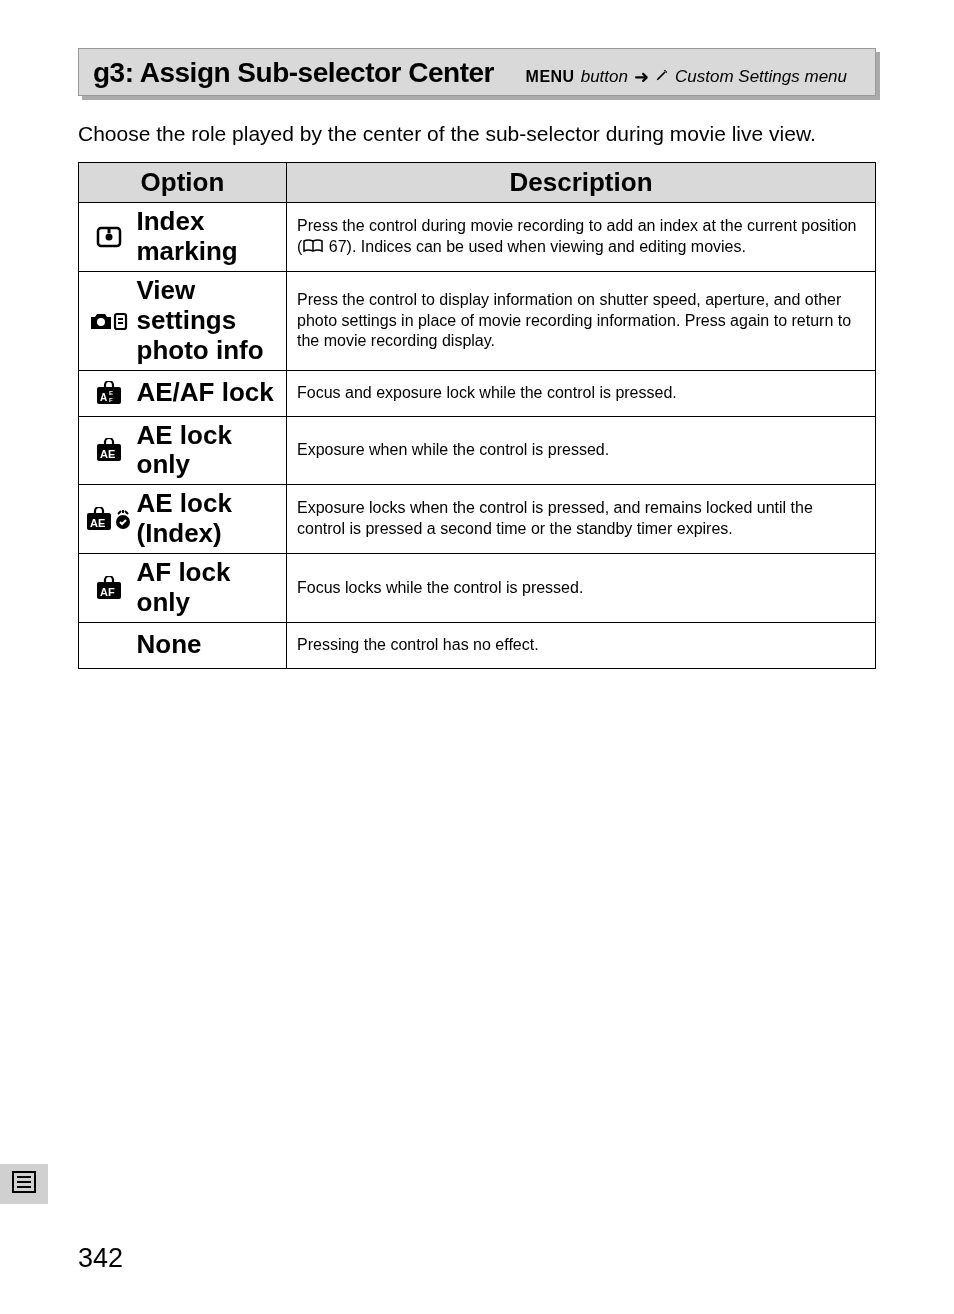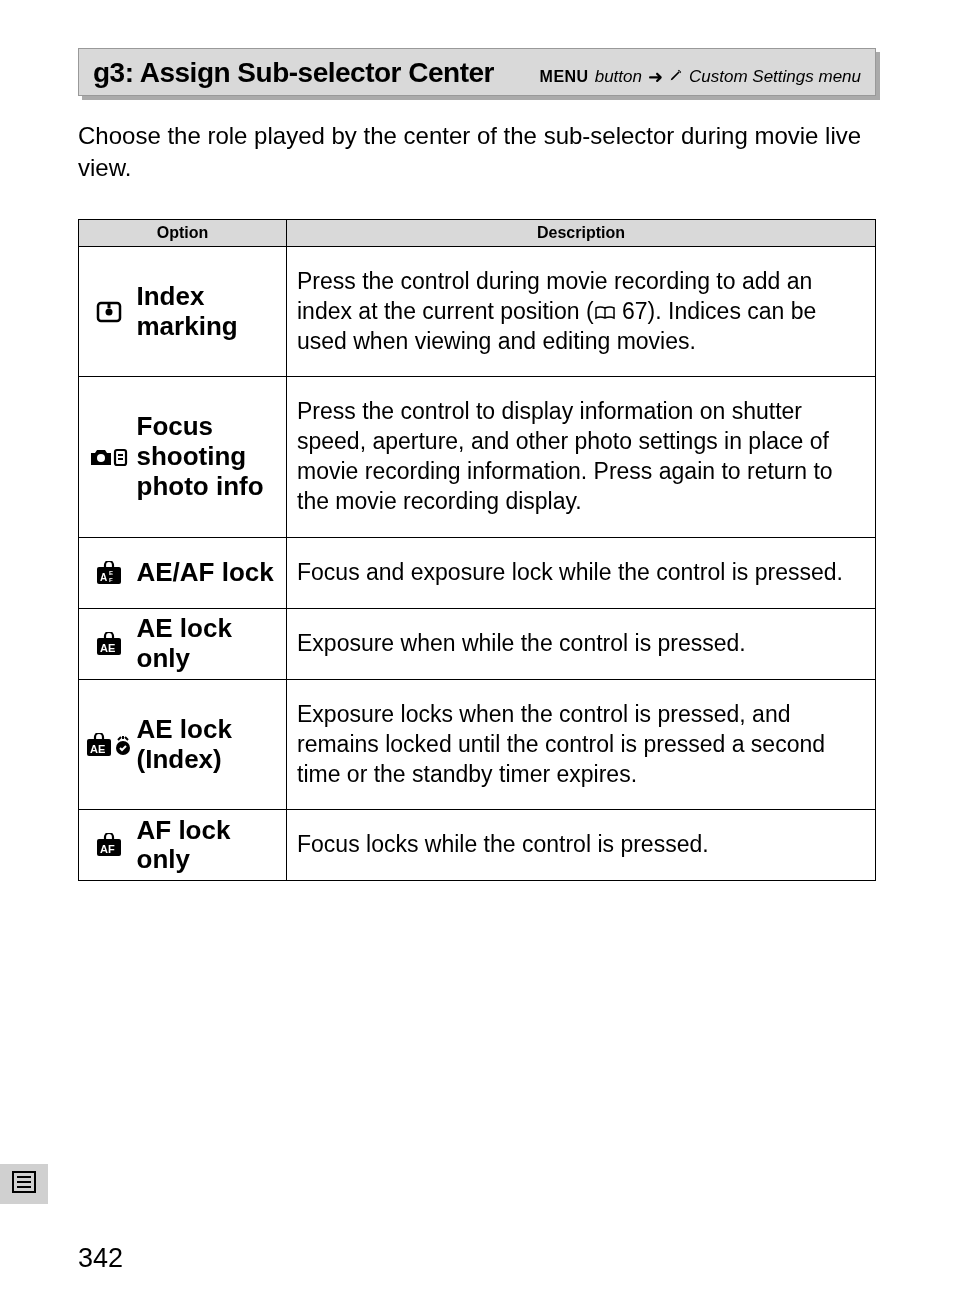--- a/index.html
+++ b/index.html
@@ -13,21 +13,21 @@
     position: relative;
     color: #000;
   }
   .page {
     padding: 48px 78px 0 78px;
   }
   .header-bar {
     background: #d9d9d9;
     border: 1px solid #999;
     box-shadow: 4px 4px 0 #aaa;
-    padding: 8px 14px 6px 14px;
+    padding: 8px 28px 6px 14px;
     display: flex;
     align-items: baseline;
     justify-content: space-between;
     margin-bottom: 24px;
   }
   .header-title {
     font-size: 28px;
     font-weight: 700;
     letter-spacing: -0.5px;
   }
@@ -36,33 +36,33 @@
     display: flex;
     align-items: center;
     gap: 6px;
     justify-content: center;
   }
   .header-path .menu-label { font-weight: 700; font-size: 16px; letter-spacing: 0.5px;}
   .header-path .button-label { font-style: italic; }
   .header-path .arrow { font-size: 18px; }
   .header-path .menu-name { font-style: italic; }
   .intro {
-    font-size: 24px;
+    font-size: 21px;
     line-height: 1.35;
-    margin-bottom: 34px;
+    margin-bottom: 14px;
   }
   table.opts {
     width: 100%;
     border-collapse: collapse;
     font-size: 24px;
   }
   table.opts th {
     background: #d9d9d9;
     font-weight: 700;
-    font-size: 16px;
+    font-size: 26px;
     text-align: center;
     border: 1px solid #000;
     padding: 4px 0;
   }
   table.opts td {
     border-top: 1px solid #000;
     border-bottom: 1px solid #000;
     padding: 4px 8px;
     vertical-align: middle;
     line-height: 1.3;
@@ -79,22 +79,22 @@
     font-weight: 700;
     font-size: 26px;
     width: 152px;
     padding-left: 2px;
     border-left: none;
     border-right: 1px solid #000;
     line-height: 1.15;
   }
   table.opts td.desc {
     border-right: 1px solid #000;
-    font-size: 23px;
-    padding: 20px 10px;
+    font-size: 16px;
+    padding: 12px 10px;
   }
   .icon-svg { display:block; margin:0 auto; }
   .book-ref { white-space: nowrap; }
   .footer-tab {
     position: absolute;
     left: 0;
     bottom: 110px;
     background: #d0d0d0;
     width: 48px;
     height: 40px;
@@ -164,21 +164,21 @@
           <span>
             <svg class="icon-svg" width="40" height="22" viewBox="0 0 40 22">
                 <path d="M2 7h4l2-3h8l2 3h4v12H2z" fill="#000"></path>
                 <circle cx="12" cy="12" r="4" fill="#fff"></circle>
                 <rect x="26" y="4" width="11" height="15" rx="2" fill="none" stroke="#000" stroke-width="2.2"></rect>
                 <rect x="29" y="8" width="5" height="2" fill="#000"></rect>
                 <rect x="29" y="12" width="5" height="2" fill="#000"></rect>
               </svg>
           </span>
         </td>
-        <td class="opt-label">Focus shooting photo info</td>
+        <td class="opt-label">View settings photo info</td>
         <td class="desc">Press the control to display information on shutter speed, aperture, and other photo settings in place of movie recording information.  Press again to return to the movie recording display.</td>
       </tr>
 
       <tr>
         <td class="icon-cell">
           <span>
             <svg class="icon-svg" width="26" height="24" viewBox="0 0 26 24">
                 <path d="M9 6V4a4 4 0 0 1 8 0v2" fill="none" stroke="#000" stroke-width="2.2"></path>
                 <rect x="1" y="6" width="24" height="17" rx="2" fill="#000"></rect>
                 <text x="4" y="20" font-size="10" font-weight="700" fill="#fff" font-family="Arial">A</text>
@@ -229,20 +229,25 @@
                 <path d="M9 6V4a4 4 0 0 1 8 0v2" fill="none" stroke="#000" stroke-width="2.2"></path>
                 <rect x="1" y="6" width="24" height="17" rx="2" fill="#000"></rect>
                 <text x="4" y="20" font-size="11" font-weight="700" fill="#fff" font-family="Arial">AF</text>
               </svg>
           </span>
         </td>
         <td class="opt-label">AF lock only</td>
         <td class="desc">Focus locks while the control is pressed.</td>
       </tr>
 
+      <tr>
+        <td class="icon-cell"></td>
+        <td class="opt-label">None</td>
+        <td class="desc">Pressing the control has no effect.</td>
+      </tr>
     </tbody>
   </table>
 </div>
 
 <div class="footer-tab">
   <span>
     <svg width="24" height="22" viewBox="0 0 24 22">
         <rect x="1" y="1" width="22" height="20" fill="none" stroke="#000" stroke-width="2"></rect>
         <line x1="5" y1="6" x2="19" y2="6" stroke="#000" stroke-width="2"></line>
         <line x1="5" y1="11" x2="19" y2="11" stroke="#000" stroke-width="2"></line>

